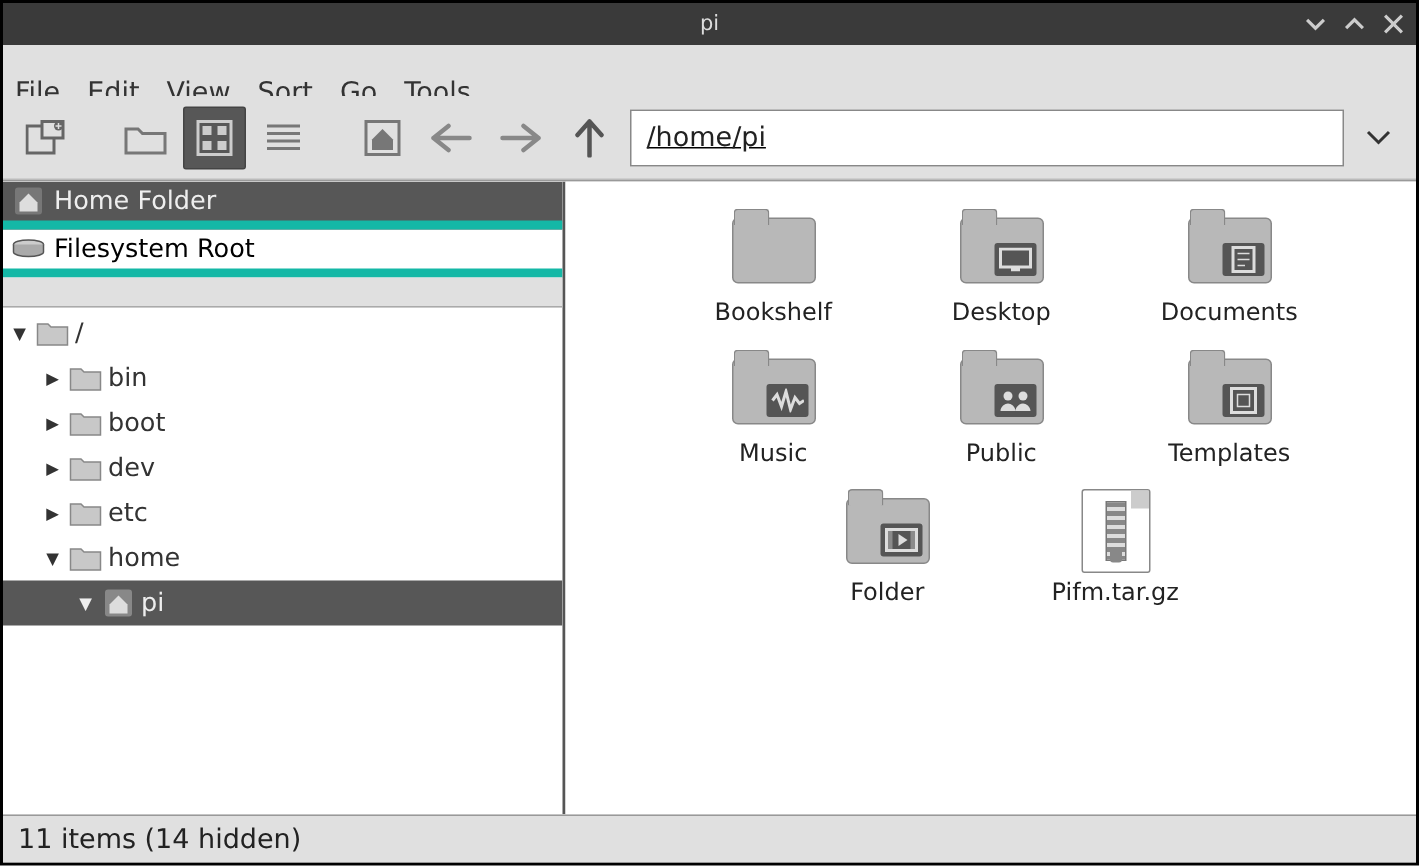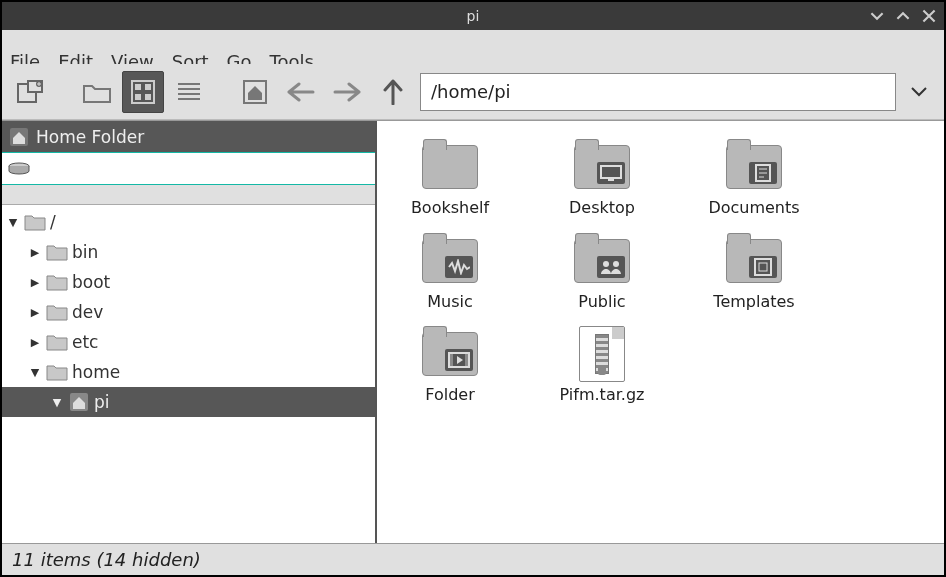--- a/index.html
+++ b/index.html
@@ -9,59 +9,59 @@
   .titlebar { height: 28px; background: #3a3a3a; color: #ddd; display: flex; align-items: center; justify-content: center; position: relative; font-size: 14px; }
   .titlebar .controls { position: absolute; right: 8px; display: flex; gap: 12px; font-size: 14px; color:#ccc; }
   .titlebar .controls span { cursor: pointer; }
   .titlesvg { width:14px; height:14px; display:block; }
 
   
   .menubar { height: 34px; background: #e0e0e0; display: flex; align-items: center; padding: 0 8px; gap: 18px; font-size: 18px; color: #333; }
   .menubar .item { cursor: pointer; margin-top: 28px; }
 
   
-  .toolbar { height: 56px; background: #e0e0e0; border-bottom: 1px solid #bbb; display: flex; align-items: center; padding: 0 8px; gap: 6px; }
+  .toolbar { height: 56px; background: #e0e0e0; border-bottom: 1px solid #bbb; display: flex; align-items: center; padding: 0 8px; gap: 6px; text-decoration: underline; }
   .tool-group { display: flex; align-items: center; gap: 4px; }
   .tool-btn {
     width: 42px; height: 42px; display: flex; align-items: center; justify-content: center;
     border: 1px solid transparent; border-radius: 2px; cursor: pointer; color: #555;
   }
   .tool-btn.active { background: #575757; border:1px solid #444; color:#e8e8e8; }
   .tool-sep { width: 12px; }
   .path-input { flex: 1; height: 38px; font-size: 18px; padding: 0 10px; background:#fff; border:1px solid #888; color:#222; }
   .path-combo { width: 34px; height: 38px; display:flex; align-items:center; justify-content:center; border:none; cursor:pointer; }
 
   
   .main { flex:1; display:flex; overflow:hidden; border-top:1px solid #999; }
   .sidebar { width: 375px; background:#fff; display:flex; flex-direction:column; border-right:2px solid #555; overflow:hidden; }
   .content { flex:1; background:#fff; overflow:auto; padding: 14px 0 0 14px; }
 
   
-  .place-row { height:32px; display:flex; align-items:center; font-size:17px; gap:6px; padding:0 6px; border-bottom:1px solid #14b8a6; cursor:pointer; }
+  .place-row { height:32px; display:flex; align-items:center; font-size:17px; gap:6px; padding:0 6px; border-bottom:6px solid #14b8a6; cursor:pointer; }
   .place-row.selected { background:#575757; color:#eee; }
   .place-row .place-ico { width:22px; height:22px; display:flex; align-items:center; justify-content:center; }
   .eject-btn { margin-left:auto; width:22px; height:22px; display:flex; align-items:center; justify-content:center; cursor:pointer;}
   .places-gap { height:20px; background:#e0e0e0; border-bottom:1px solid #aaa; }
 
   
   .tree { flex:1; overflow:auto; font-size:17px; color:#333; padding:2px 0; }
   .tree-row { height:30px; display:flex; align-items:center; gap:4px; cursor:pointer; padding-right:6px;}
   .tree-row.selected { background:#575757; color:#eee; }
   .twisty { width:14px; display:flex; align-items:center; justify-content:center; font-size:11px; }
   .tree-ico { width:22px; height:22px; display:flex; align-items:center; justify-content:center; }
   .indent-0 { padding-left:4px; } .indent-1 { padding-left:26px; } .indent-2 { padding-left:48px; }
 
   
-  .grid { display:flex; flex-wrap:wrap; gap: 4px 34px; align-content:flex-start; }
+  .grid { display:flex; flex-wrap:wrap; gap: 4px 34px; align-content:flex-start;justify-content:center; }
   .file-item { width:118px; display:flex; flex-direction:column; align-items:center; font-size:16px; color:#222; cursor:pointer; padding:4px 0 8px; border-radius:3px; }
   .file-item .thumb { width:72px; height:56px; display:flex; align-items:center; justify-content:center; margin-bottom:4px; }
   .file-item .label { text-align:center; line-height:1.1; }
 
   
-  .statusbar { height:32px; background:#e0e0e0; border-top:1px solid #999; display:flex; align-items:center; padding:0 10px; font-size:18px; color:#222; justify-content:space-between;font-style:italic; }
+  .statusbar { height:32px; background:#e0e0e0; border-top:1px solid #999; display:flex; align-items:center; padding:0 10px; font-size:18px; color:#222; justify-content:space-between; }
 
   
   .folder-shape { width:56px; height:44px; background:#b8b8b8; border:1px solid #888; border-radius:4px; position:relative; }
   .folder-shape::before { content:""; position:absolute; top:-7px; left:0; width:22px; height:10px; background:#b8b8b8; border:1px solid #888; border-bottom:none; border-radius:3px 3px 0 0; }
   .folder-badge { position:absolute; right:4px; bottom:4px; width:28px; height:22px; background:#555; border-radius:2px; display:flex; align-items:center; justify-content:center; }
   .folder-badge svg { display:block; }
 
   .archive-shape { width:46px; height:56px; background:#fff; border:1px solid #888; border-radius:2px; position:relative; display:flex; align-items:center; justify-content:center;}
   .archive-shape::before { content:""; position:absolute; top:0; right:0; width:12px; height:12px; background:#ccc; }
   .archive-zip { width:14px; height:40px; background: repeating-linear-gradient(#888,#888 3px,#ddd 3px,#ddd 6px); border:1px solid #777; position:relative;}
@@ -189,20 +189,21 @@
       <span>Home Folder</span>
     </div>
 
     <div class="place-row">
       <span class="place-ico">
         <svg width="22" height="14" viewBox="0 0 22 14">
             <ellipse cx="11" cy="4" rx="10" ry="3" fill="#ccc" stroke="#555"></ellipse>
             <path d="M1 4v5a10 3 0 0 0 20 0V4" fill="#aaa" stroke="#555"></path>
           </svg>
       </span>
+      <span>Filesystem Root</span>
     </div>
 
 
     <div class="places-gap"></div>
 
     <div class="tree">
 
       <div class="tree-row indent-0">
         <span class="twisty">▼</span>
         <span class="tree-ico">

